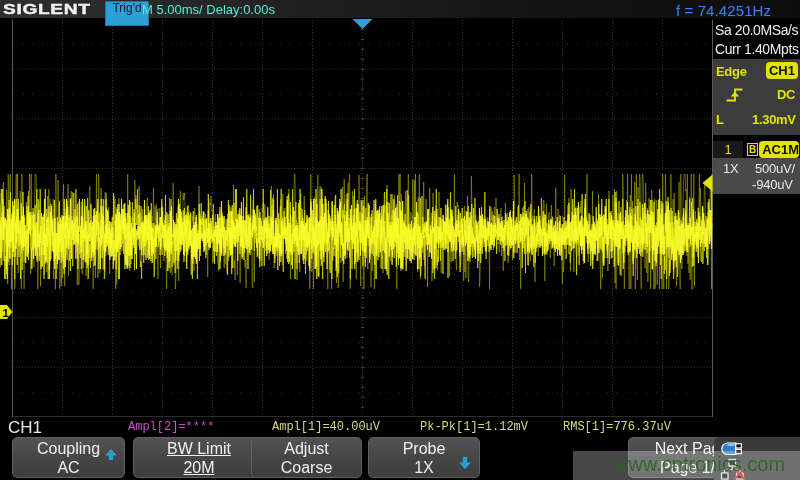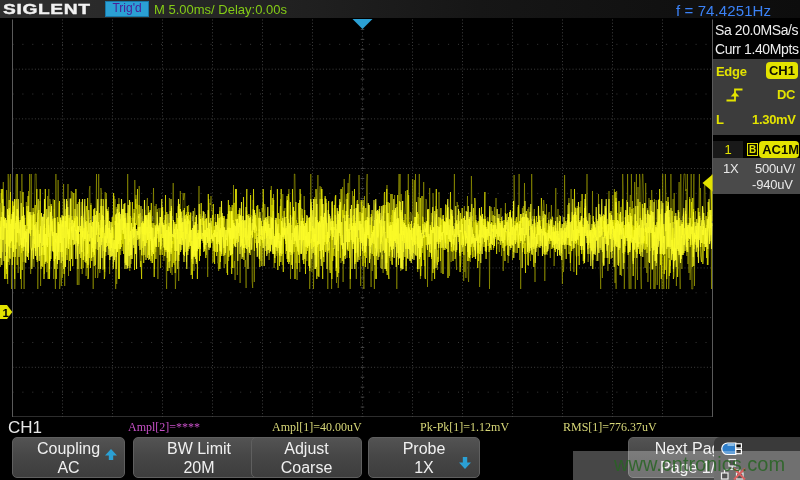--- a/index.html
+++ b/index.html
@@ -4,24 +4,24 @@
 <style>
   html,body{margin:0;padding:0;background:#000;}
   body{width:800px;height:480px;position:relative;overflow:hidden;
        font-family:"Liberation Sans",sans-serif;}
   .abs{position:absolute;}
   
   #topbar{left:0;top:0;width:800px;height:18px;
     background:linear-gradient(90deg,#2e2e2e 0%,#262626 25%,#161616 60%,#0d0d0d 100%);}
   #logo{left:3px;top:1px;font-weight:bold;font-size:15px;color:#f2f2f2;
         letter-spacing:0.5px;transform:scale(1.28,0.92);transform-origin:top left;-webkit-text-stroke:0.4px #f2f2f2;}
-  #trigd{left:105px;top:1px;width:44px;height:16px;background:#2ba0d4;
-         border:1px solid #1878a8;box-sizing:border-box;color:#4c1d95;
+  #trigd{left:105px;top:1px;width:44px;height:25px;background:#2ba0d4;
+         border:1px solid #1878a8;box-sizing:border-box;color:#0f172a;
          font-size:12px;text-align:center;line-height:13px;}
-  #mtxt{left:154px;top:2px;font-size:13px;color:#84cc16;}
+  #mtxt{left:142px;top:2px;font-size:13px;color:#5eead4;}
   #ftxt{left:676px;top:2px;font-size:15px;color:#3b82f6;letter-spacing:0.1px;white-space:nowrap;}
   
   .sbw{color:#eeeeee;font-size:14px;letter-spacing:-0.4px;white-space:nowrap;}
   .sby{color:#e3e300;font-size:13px;letter-spacing:-0.3px;white-space:nowrap;font-weight:bold;}
   #saline{left:715px;top:22px;}
   #curline{left:715px;top:41px;}
   #edgepanel{left:713px;top:59px;width:87px;height:76px;background:#3c3c3c;}
   #edgelbl{left:716px;top:64px;}
   #ch1box{left:766px;top:62px;width:32px;height:17px;background:#e3e300;
           border-radius:4px;color:#101000;font-size:13px;font-weight:bold;
@@ -37,21 +37,21 @@
         text-align:center;line-height:11px;background:#101000;}
   #ac1m{left:759px;top:141px;width:40px;height:17px;background:#e3e300;
         border-radius:4px;color:#101000;font-size:13px;font-weight:bold;
         text-align:right;line-height:17px;}
   .sbv{color:#e8e8e8;font-size:13px;letter-spacing:-0.2px;white-space:nowrap;}
   #x1{left:723px;top:161px;}
   #vdiv{left:755px;top:161px;}
   #voff{left:752px;top:177px;}
   
   #meas{left:0;top:417px;width:800px;height:19px;background:#000;}
-  .mm{font-family:Liberation Serif, serif;font-size:12px;white-space:nowrap;}
+  .mm{font-family:Liberation Mono, monospace;font-size:12px;white-space:nowrap;}
   #mch1{left:8px;top:418px;font-size:17px;color:#e8e8e8;}
   #m2{left:128px;top:420px;color:#c850c8;}
   #m1{left:272px;top:420px;color:#d8d878;}
   #mpk{left:420px;top:420px;color:#d8d878;}
   #mrms{left:563px;top:420px;color:#d8d878;}
   
   .btn{position:absolute;top:437px;height:41px;
        background:linear-gradient(180deg,#535353 0%,#474747 45%,#3d3d3d 100%);
        border:1px solid #5f5f5f;border-radius:5px;box-sizing:border-box;
        color:#f0f0f0;font-size:16px;text-align:center;}
@@ -254,21 +254,21 @@
 <div class="abs mm" id="mpk">Pk-Pk[1]=1.12mV</div>
 <div class="abs mm" id="mrms">RMS[1]=776.37uV</div>
 
 <div class="btn" style="left:12px;width:113px;">
   <div class="l1">Coupling</div>
   <div class="l2">AC</div>
   <svg width="12" height="11" viewBox="0 0 12 11" style="position:absolute;right:7px;top:11px">
       <path d="M6 0 L12 6.5 L8.2 6.5 L8.2 11 L3.8 11 L3.8 6.5 L0 6.5 Z" fill="#2ba0d4"></path>
     </svg>
 </div>
-<div class="btn" style="left:133px;width:132px;">
+<div class="btn" style="left:133px;width:132px;text-decoration:underline;">
   <div class="l1">BW Limit</div>
     <div class="l2">20M</div>
 </div>
 <div class="btn" style="left:251px;width:111px;">
   <div class="l1">Adjust</div>
     <div class="l2">Coarse</div>
 </div>
 <div class="btn" style="left:368px;width:112px;">
   <div class="l1">Probe</div>
   <div class="l2">1X</div>

